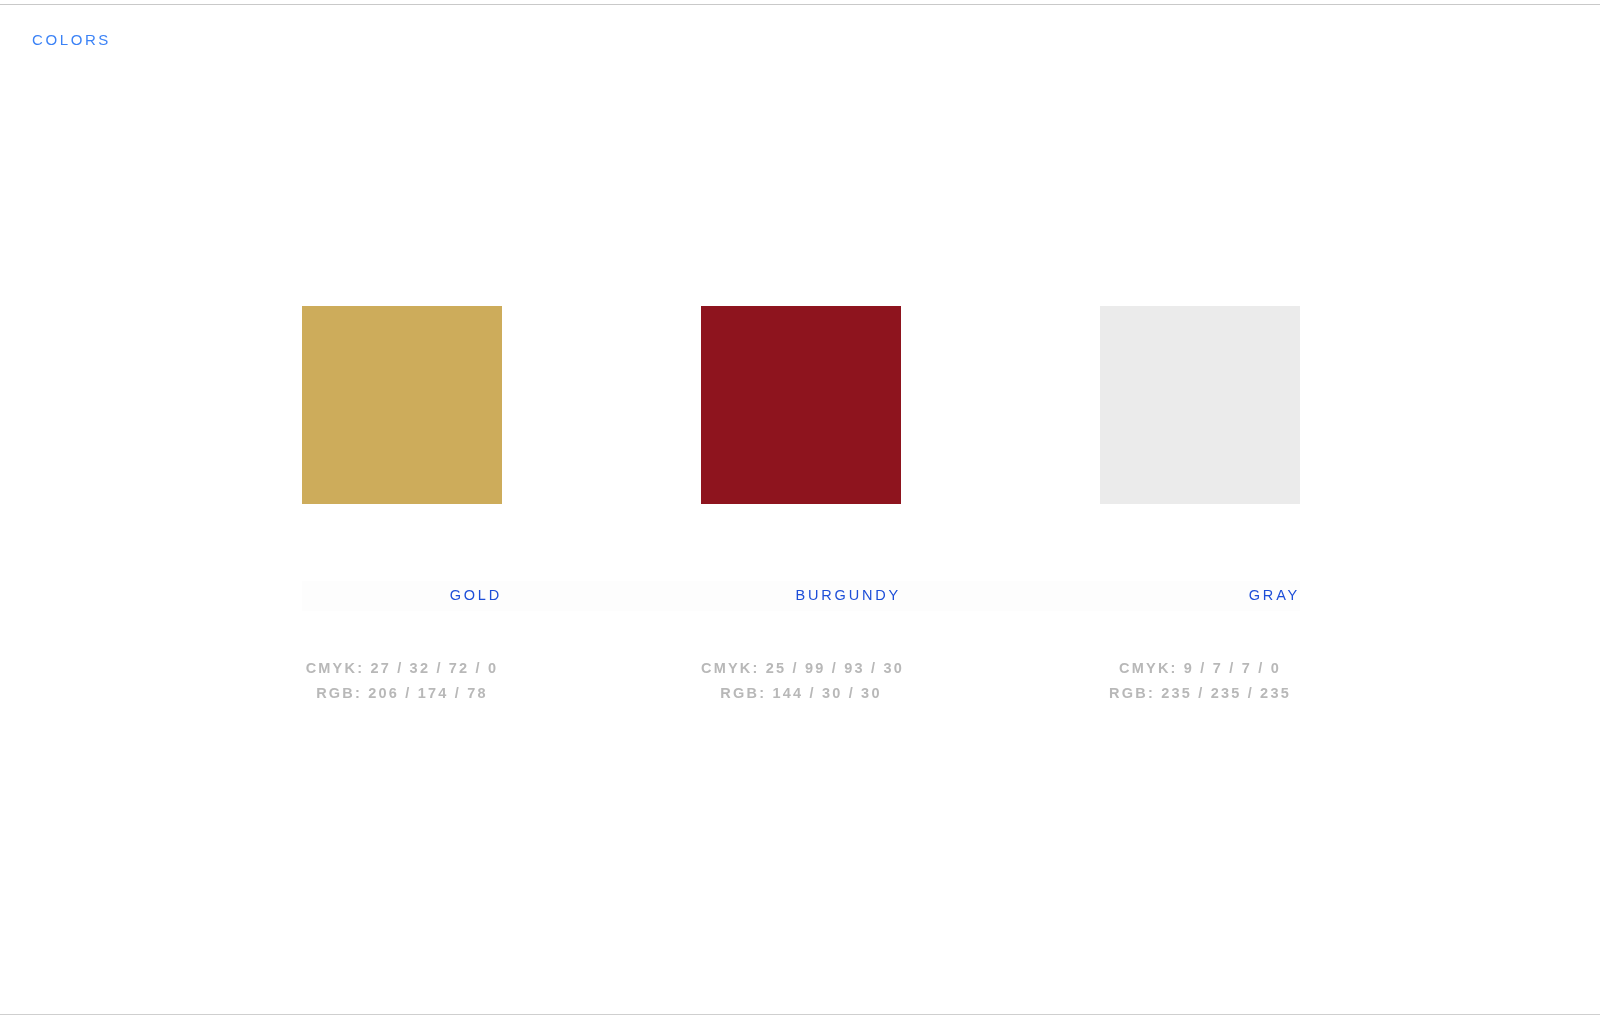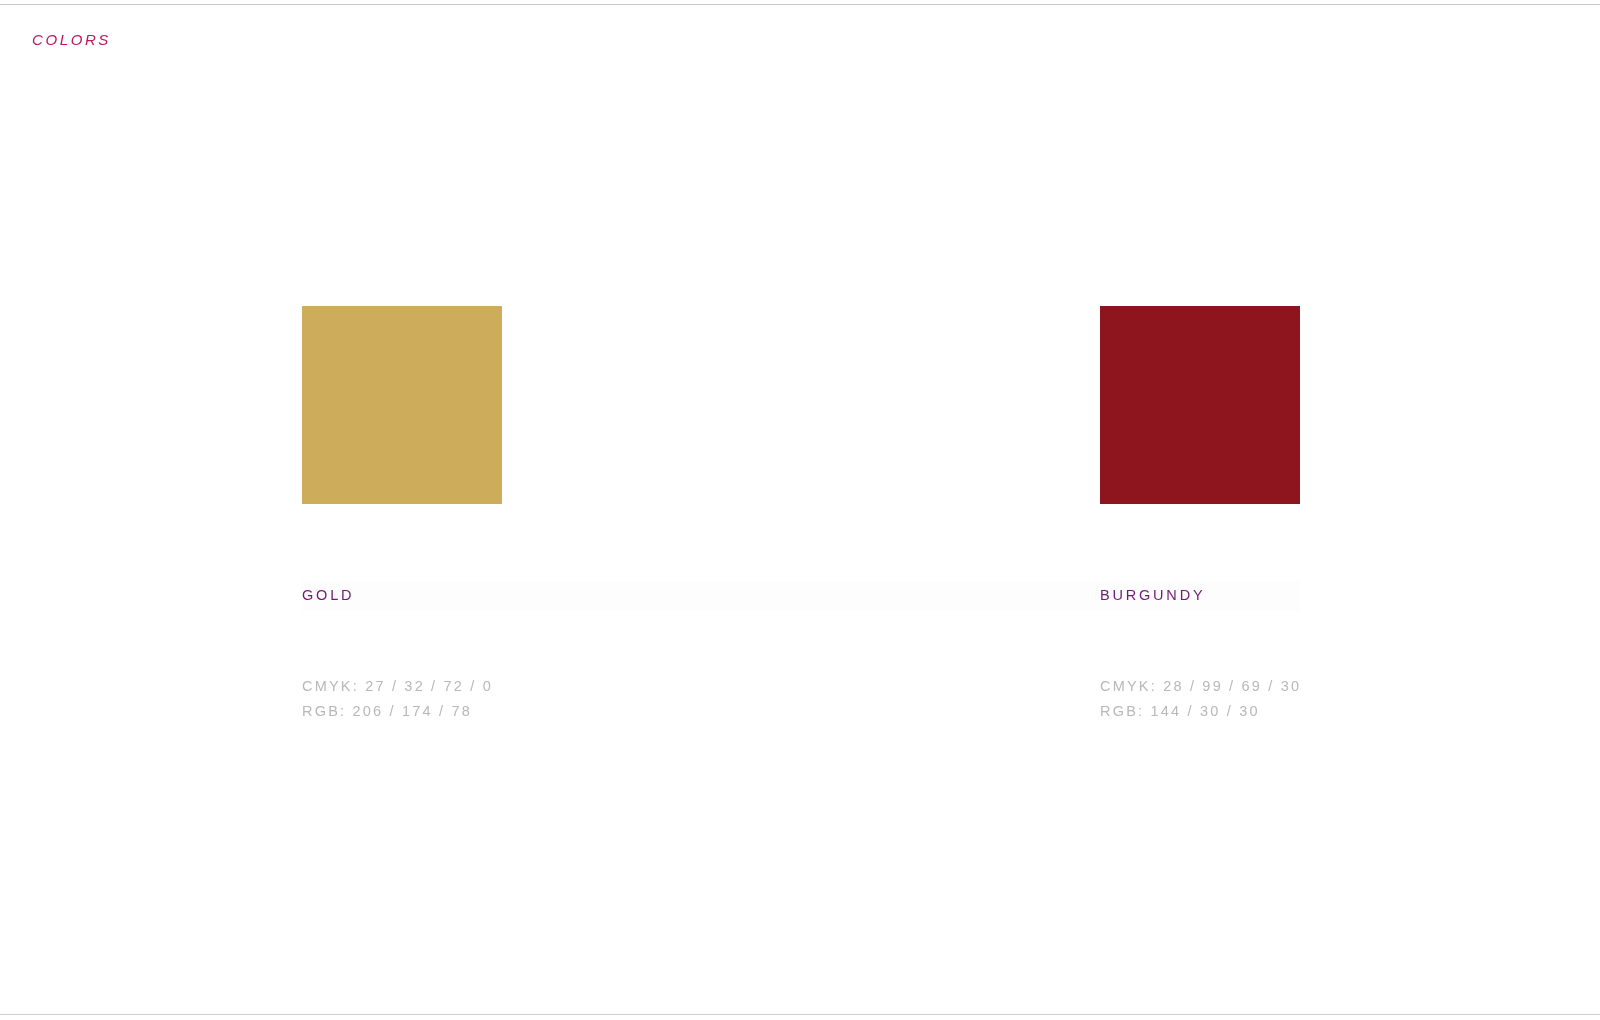--- a/index.html
+++ b/index.html
@@ -29,24 +29,23 @@
   .page-rule.top    { top: 4px; }
   .page-rule.bottom { top: 1014px; background: #cfcfcf; }
 
   
   .section-caption {
     position: absolute;
     left: 32px;
     top: 31px;
     font-size: 15px;
     letter-spacing: 2.6px;
-    color: #be185d;
+    color: #3b82f6;
     font-weight: 400;
     white-space: nowrap;
-    font-style: italic;
   }
 
   
   .palette {
     position: absolute;
     left: 302px;
     top: 306px;
     width: 998px;
     display: flex;
     justify-content: space-between;
@@ -74,31 +73,32 @@
     width: 998px;
     height: 30px;
     background: #fdfdfd;
   }
 
   .swatch-name {
     margin-top: 83px;
     height: 20px;
     font-size: 14.5px;
     letter-spacing: 2.8px;
-    color: #701a75;
-    text-align: left;
+    color: #1d4ed8;
+    text-align: right;
     white-space: nowrap;
     position: relative;
     z-index: 2;
   }
 
   .swatch-values {
-    margin-top: 67px;
-    text-align: left;
+    margin-top: 49px;
+    text-align: center;
     white-space: nowrap;
+    font-weight: bold;
   }
   .swatch-values .value-line {
     font-size: 14.5px;
     letter-spacing: 2.2px;
     color: #b8b8b8;
     line-height: 25px;
   }
 </style>
 </head>
 <body style="background-color: rgb(255, 255, 255);">
@@ -118,19 +118,27 @@
     <div class="swatch-values">
       <div class="value-line">CMYK: 27 / 32 / 72 / 0</div>
       <div class="value-line">RGB: 206 / 174 / 78</div>
     </div>
   </div>
 
   <div class="swatch-col">
     <div class="swatch-chip" style="background-color: rgb(142, 20, 30);"></div>
     <div class="swatch-name">BURGUNDY</div>
     <div class="swatch-values">
-      <div class="value-line">CMYK: 28 / 99 / 69 / 30</div>
+      <div class="value-line">CMYK: 25 / 99 / 93 / 30</div>
       <div class="value-line">RGB: 144 / 30 / 30</div>
     </div>
   </div>
 
+  <div class="swatch-col">
+    <div class="swatch-chip" style="background-color: rgb(235, 235, 235);"></div>
+    <div class="swatch-name">GRAY</div>
+    <div class="swatch-values">
+      <div class="value-line">CMYK: 9 / 7 / 7 / 0</div>
+      <div class="value-line">RGB: 235 / 235 / 235</div>
+    </div>
+  </div>
 
 </div>
 
 </body></html>

